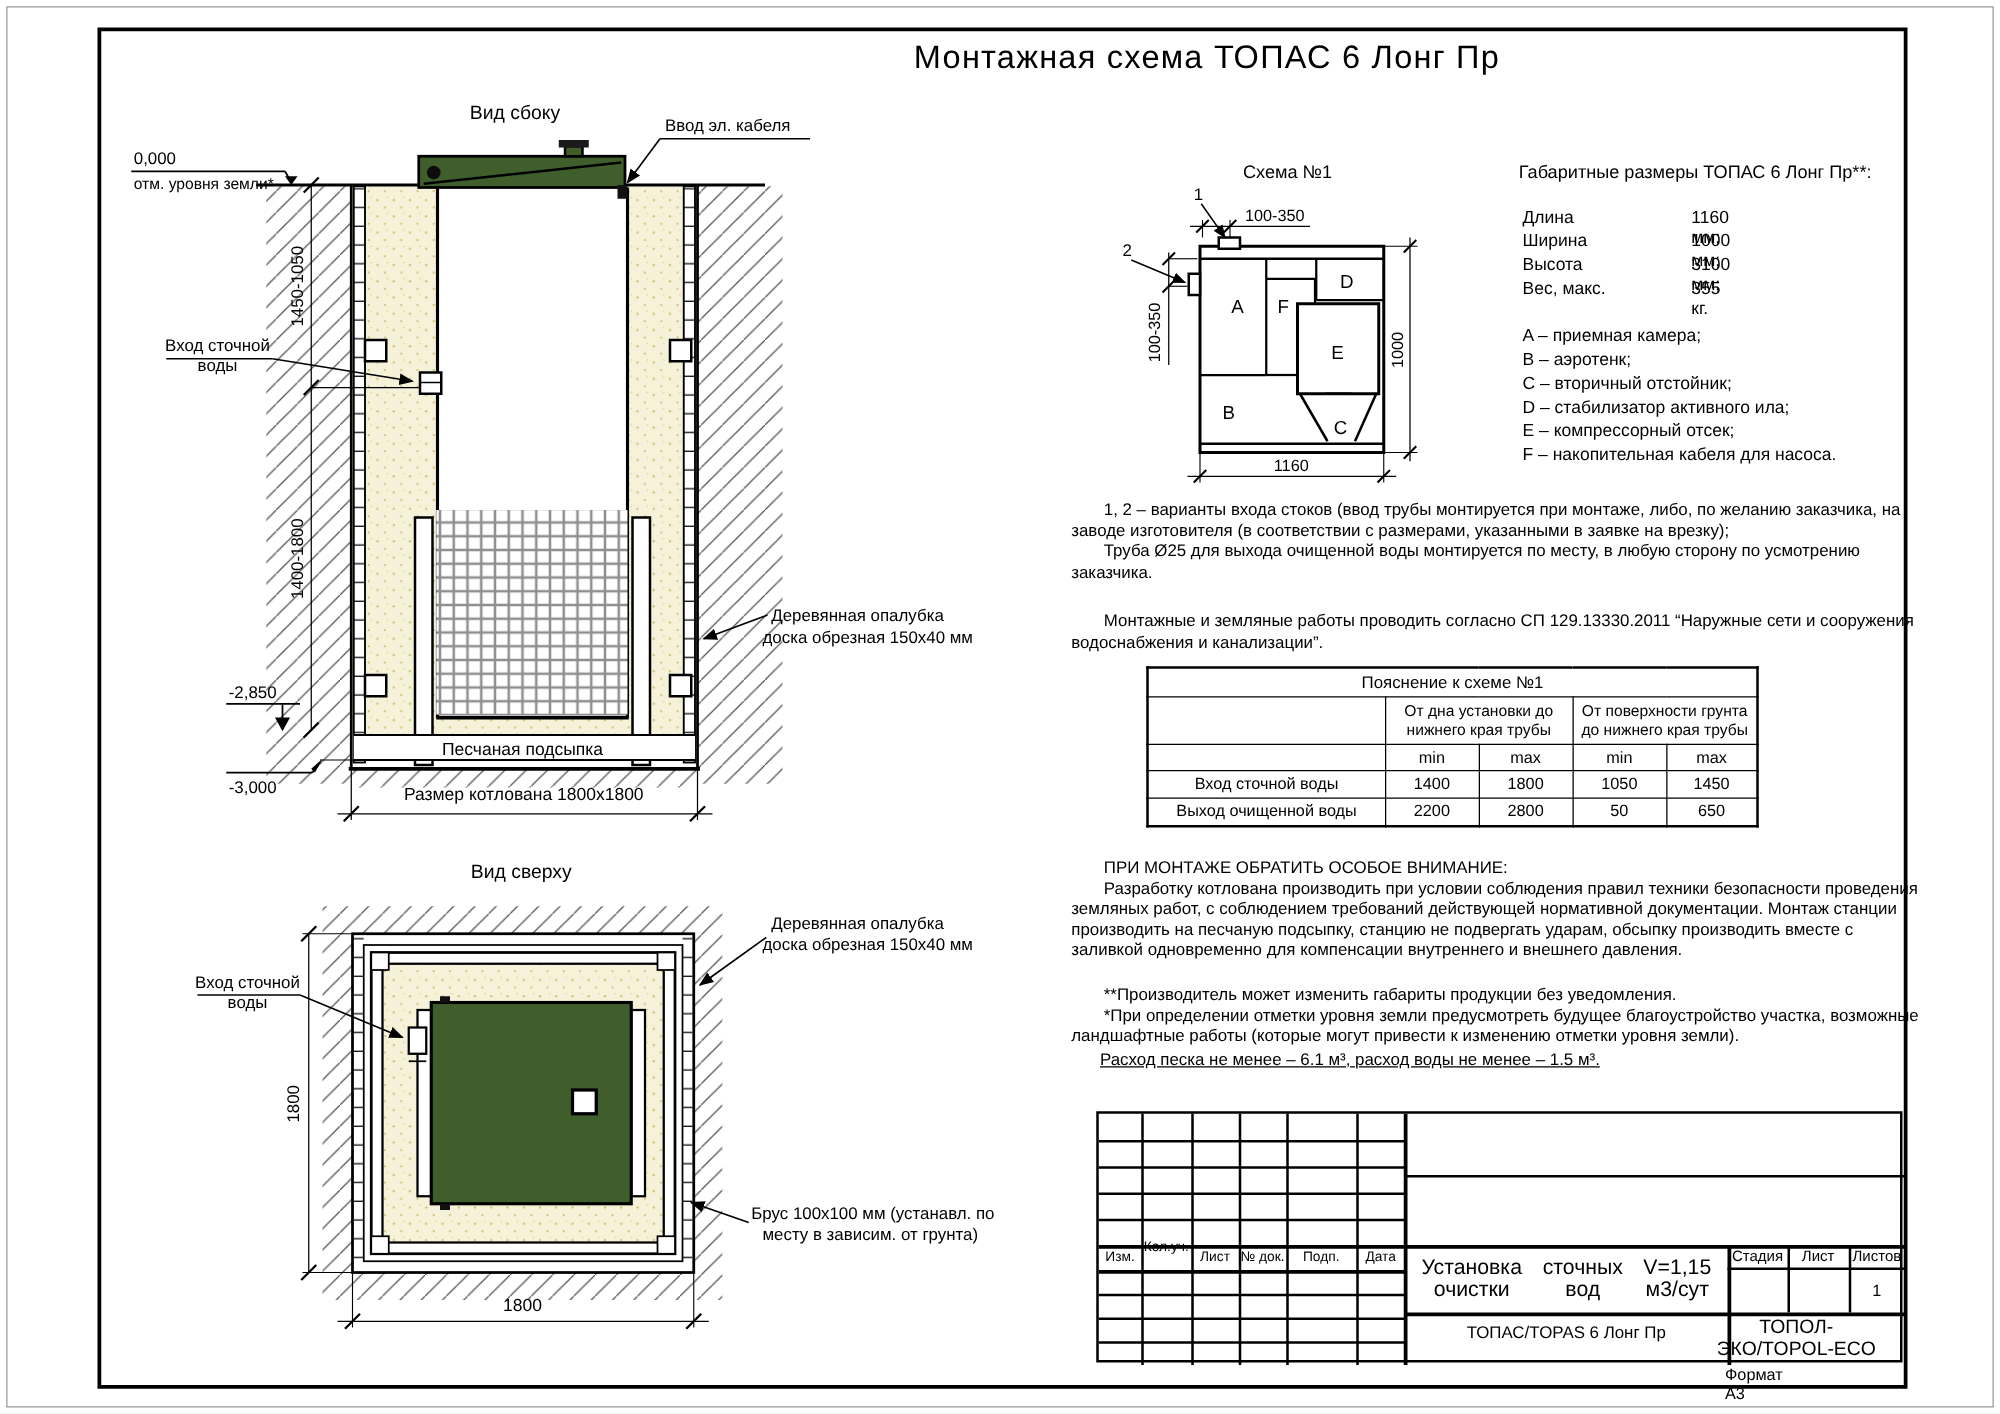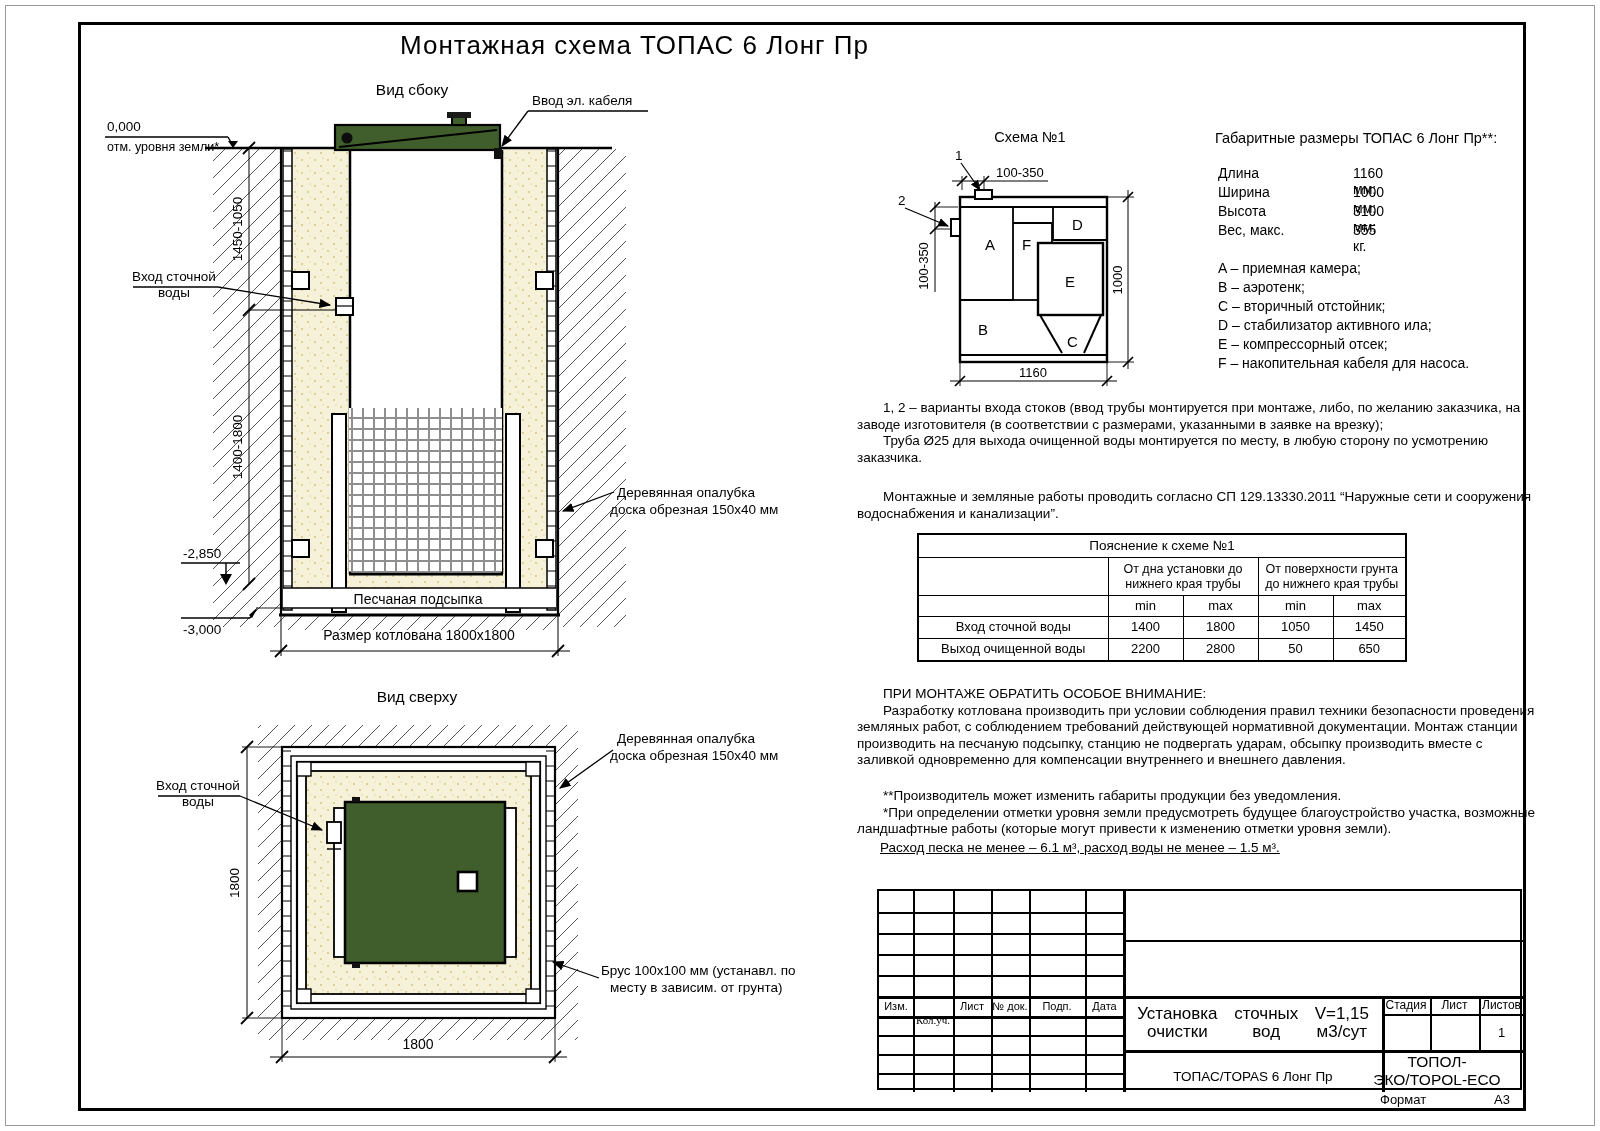--- a/index.html
+++ b/index.html
@@ -1,21 +1,21 @@
 <!DOCTYPE html>
 <html><head>
 <meta charset="utf-8">
 <style>
   html,body{margin:0;padding:0;background:#e8e8e8;}
   .page{position:relative;width:1600px;height:1131px;background:#ffffff;
         font-family:"Liberation Sans",sans-serif;color:#000;overflow:hidden;}
   .abs{position:absolute;}
   .outer-border{left:5px;top:5px;width:1588px;height:1119px;border:1.5px solid #9a9a9a;}
   .inner-frame{left:78px;top:22px;width:1442px;height:1083px;border:3px solid #000;}
-  .main-title{left:400px;top:30px;width:800px;text-align:left;font-size:26px;letter-spacing:1px;}
+  .main-title{left:400px;top:30px;width:800px;text-align:right;font-size:26px;letter-spacing:1px;}
   svg{position:absolute;overflow:visible;}
   svg text{font-family:"Liberation Sans",sans-serif;fill:#000;}
   
   .specs-title{left:1215px;top:130px;font-size:14.5px;}
   .spec-row{position:absolute;left:1218px;font-size:14px;}
   .spec-val{position:absolute;left:135px;top:0;}
   .legend{left:1218px;top:259px;font-size:14px;line-height:19px;}
   .paras{left:857px;top:400px;width:690px;font-size:13.5px;line-height:16.5px;text-align:left;}
   .paras p{margin:0;text-indent:26px;}
   .paras p.gap{margin-top:23px;}
@@ -30,21 +30,21 @@
   .attention div{text-indent:26px;}
   .footnotes{left:857px;top:788px;width:682px;font-size:13.5px;line-height:16.5px;}
   .footnotes div{text-indent:26px;}
   .consumption{left:880px;top:840px;font-size:13.5px;text-decoration:underline;}
   
   .tb{left:877px;top:889px;width:645px;height:201px;border:2.5px solid #000;box-sizing:border-box;}
   .tb .vl,.tb .hl{position:absolute;background:#000;}
   .tb .cell{position:absolute;display:flex;align-items:center;justify-content:center;text-align:center;}
   .tb-label{font-size:11px;}
   .doc-title{font-size:17px;line-height:18px;}
-  .format-line{left:1380px;top:1092px;width:130px;font-size:13px;display:flex;justify-content:space-between;}
+  .format-line{left:1380px;top:1092px;width:130px;font-size:13px;display:flex;justify-content:space-between;flex-direction:column;}
 </style>
 </head>
 <body>
 
 <div class="page">
   <div class="abs outer-border"></div>
   <div class="abs inner-frame"></div>
 
   <div class="abs main-title">Монтажная схема ТОПАС 6 Лонг Пр</div>
 
@@ -439,40 +439,40 @@
     <div class="hl" style="left:0;top:42px;width:245px;height:1.5px;"></div>
     <div class="hl" style="left:0;top:63px;width:245px;height:1.5px;"></div>
     <div class="hl" style="left:0;top:84px;width:245px;height:1.5px;"></div>
     <div class="hl" style="left:0;top:105px;width:245px;height:2.5px;"></div>
     <div class="hl" style="left:0;top:125px;width:245px;height:2.5px;"></div>
     <div class="hl" style="left:0;top:144px;width:245px;height:1.5px;"></div>
     <div class="hl" style="left:0;top:163px;width:245px;height:1.5px;"></div>
     <div class="hl" style="left:0;top:182px;width:245px;height:1.5px;"></div>
 
     <div class="cell tb-label" style="left:0;top:105px;width:34px;height:20px;text-align:center;">Изм.</div>
-    <div class="cell tb-label" style="left:34px;top:119px;width:40px;height:20px;font-family:Liberation Serif, serif;">Кол.уч.</div>
+    <div class="cell tb-label" style="left:34px;top:97px;width:40px;height:20px;">Кол.уч.</div>
     <div class="cell tb-label" style="left:74px;top:105px;width:38px;height:20px;">Лист</div>
     <div class="cell tb-label" style="left:112px;top:105px;width:38px;height:20px;">№ док.</div>
     <div class="cell tb-label" style="left:150px;top:105px;width:56px;height:20px;">Подп.</div>
     <div class="cell tb-label" style="left:206px;top:105px;width:39px;height:20px;">Дата</div>
 
     <div class="hl" style="left:245px;top:49px;width:400px;height:1.5px;"></div>
     <div class="hl" style="left:245px;top:105px;width:400px;height:2.5px;"></div>
     <div class="hl" style="left:503px;top:123px;width:142px;height:1.5px;"></div>
     <div class="hl" style="left:245px;top:159px;width:400px;height:2.5px;"></div>
     <div class="vl" style="left:503px;top:105px;width:2.5px;height:96px;"></div>
     <div class="vl" style="left:551px;top:105px;width:1.5px;height:54px;"></div>
     <div class="vl" style="left:600px;top:105px;width:1.5px;height:54px;"></div>
 
     <div class="cell doc-title" style="left:245px;top:105px;width:258px;height:54px;flex-direction:row;">
       <div>Установка очистки</div>
       <div>сточных вод</div>
       <div>V=1,15 м3/сут</div>
     </div>
-    <div class="cell" style="left:245px;top:164px;width:258px;height:42px;font-size:13.5px;text-align:center;">ТОПАС/TOPAS 6 Лонг Пр</div>
+    <div class="cell" style="left:245px;top:153px;width:258px;height:42px;font-size:13.5px;text-align:center;">ТОПАС/TOPAS 6 Лонг Пр</div>
 
     <div class="cell" style="left:503px;top:105px;width:48px;height:18px;font-size:12px;">Стадия</div>
     <div class="cell" style="left:551px;top:105px;width:49px;height:18px;font-size:12px;">Лист</div>
     <div class="cell" style="left:600px;top:105px;width:45px;height:18px;font-size:12px;">Листов</div>
     <div class="cell" style="left:600px;top:123px;width:45px;height:36px;font-size:13px;">1</div>
     <div class="cell" style="left:487px;top:159px;width:142px;height:42px;font-size:15.5px;">ТОПОЛ-ЭКО/TOPOL-ECO</div>
   </div>
 
   <div class="abs format-line">
     <span>Формат</span>

